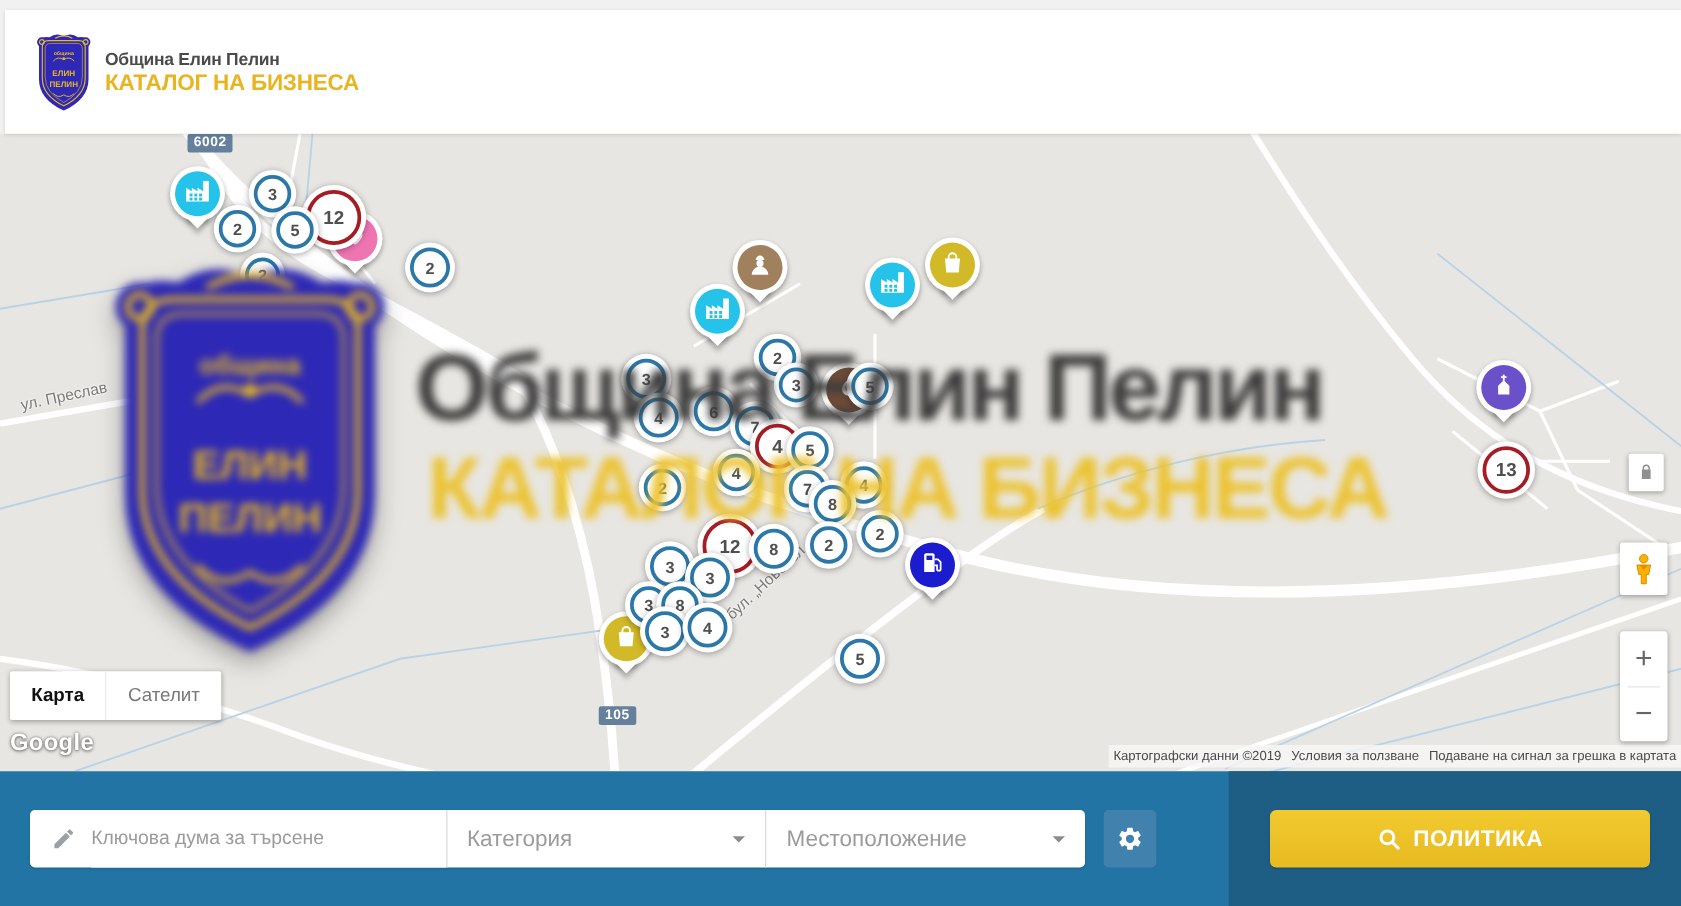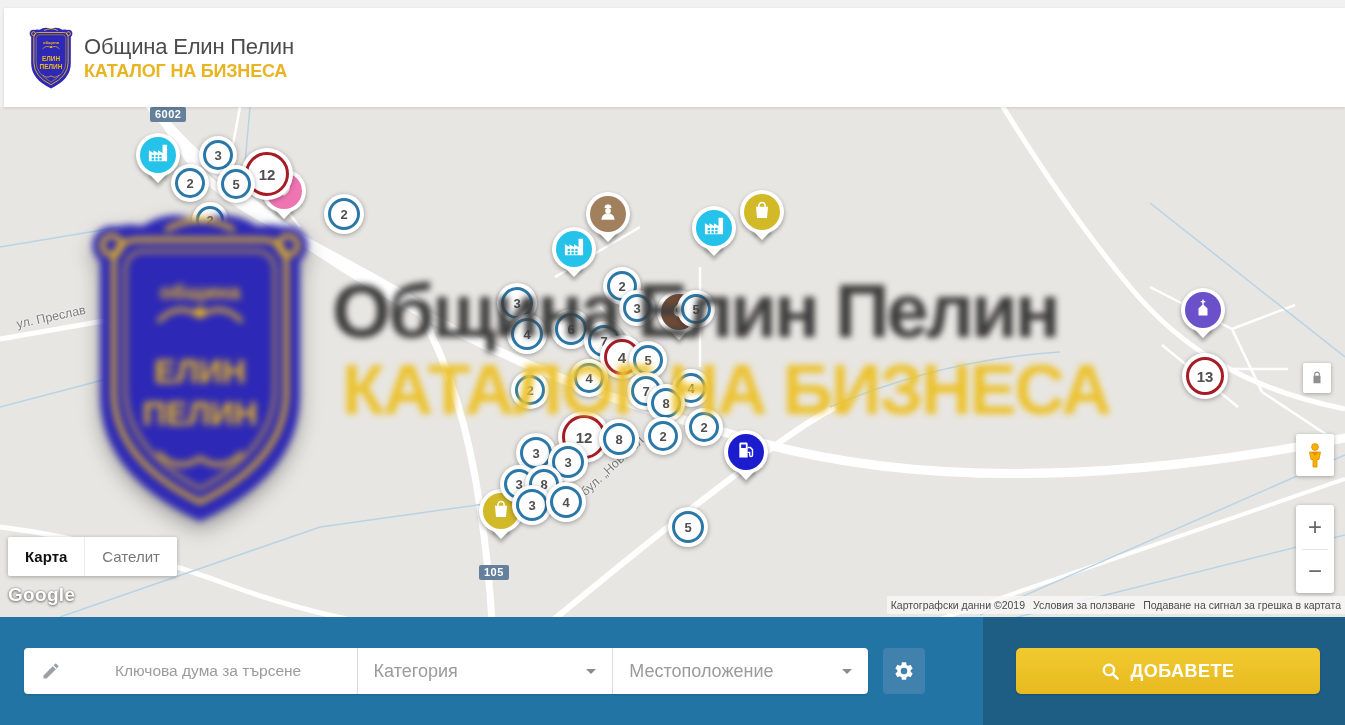--- a/index.html
+++ b/index.html
@@ -6,21 +6,21 @@
   html,body { width:1345px; height:725px; overflow:hidden; background:#f1f1f2;
     font-family:"Liberation Sans","DejaVu Sans",sans-serif; }
   .page { position:relative; width:1345px; height:725px; }
 
   
   .header { position:absolute; left:4px; right:0; top:8px; height:99px; background:#fff;
     box-shadow:0 1px 3px rgba(0,0,0,.12); display:flex; align-items:center; z-index:30; }
   .logo { display:flex; align-items:center; margin-left:24px; cursor:pointer; }
   .crest-small { width:46px; height:64px; }
   .logo-text { margin-left:10px; }
-  .logo-title { font-size:22px; font-weight:normal; color:#4b4b4b; letter-spacing:-0.2px; }
+  .logo-title { font-size:14px; font-weight:bold; color:#4b4b4b; letter-spacing:-0.2px; }
   .logo-subtitle { font-size:18px; font-weight:bold; color:#e8b421; letter-spacing:-0.2px; margin-top:1px; }
   .nav { margin-left:auto; display:flex; align-items:center; gap:34px; padding-right:25px; }
   .nav a { font-size:13.5px; font-weight:bold; color:#2e2e2e; text-decoration:none;
     letter-spacing:-0.3px; white-space:nowrap; cursor:pointer; }
 
   
   .map { position:absolute; left:0; top:107px; width:1345px; height:510px;
     background:#e8e6e2; overflow:hidden; cursor:grab; }
   .roads { position:absolute; left:0; top:0; z-index:0; }
   #labels-layer { position:absolute; inset:0; z-index:1; }
@@ -76,21 +76,21 @@
   .zoomctl button { flex:1; border:none; background:none; font-size:24px; color:#666;
     cursor:pointer; font-family:inherit; line-height:1; }
   .zoomctl .zdiv { height:1px; background:#e6e6e6; margin:0 6px; }
 
   
   .searchbar { position:absolute; left:0; top:617px; width:1345px; height:108px;
     background:#2274a5; z-index:30; }
   .searchbar-dark { position:absolute; right:0; top:0; width:362px; height:108px; background:#1e5e84; }
   .fields { position:absolute; left:24px; top:31px; width:844px; height:46px; background:#fff;
     border-radius:4px; display:flex; align-items:center; box-shadow:0 1px 2px rgba(0,0,0,.15); }
-  .field-kw { display:flex; align-items:center; width:333px; height:100%;gap:42px; }
+  .field-kw { display:flex; align-items:center; width:333px; height:100%; }
   .field-kw svg { margin-left:17px; flex:none; }
   .field-kw input { border:none; outline:none; flex:1; height:100%; margin-left:12px; font-size:15.5px;
     font-family:inherit; color:#555; min-width:0; }
   .field-kw input::placeholder { color:#9b9b9b; }
   .fdiv { width:1px; height:100%; background:#dcdcdc; flex:none; }
   .field-dd { display:flex; align-items:center; height:100%; padding:0 16px; cursor:pointer; }
   .field-dd.cat { width:255px; } .field-dd.loc { width:255px; }
   .field-dd .dd-label { flex:1; font-size:18px; color:#9b9b9b; }
   .chev { width:0; height:0; border:5px solid transparent; border-top-color:#8b8b8b; margin-top:5px; }
   .gear-btn { position:absolute; left:883px; top:31px; width:42px; height:46px; background:#4181ae;
@@ -459,17 +459,17 @@
     <button class="gear-btn">
       <svg width="22" height="22" viewBox="0 0 24 24" fill="#fff">
         <path d="M19.14 12.94c.04-.3.06-.61.06-.94s-.02-.64-.07-.94l2.03-1.58a.49.49 0 0 0 .12-.61l-1.92-3.32a.488.488 0 0 0-.59-.22l-2.39.96c-.5-.38-1.03-.7-1.62-.94l-.36-2.54a.484.484 0 0 0-.48-.41h-3.84c-.24 0-.43.17-.47.41l-.36 2.54c-.59.24-1.13.57-1.62.94l-2.39-.96c-.22-.08-.47 0-.59.22L2.74 8.87c-.12.21-.08.47.12.61l2.03 1.58c-.05.3-.09.63-.09.94s.02.64.07.94l-2.03 1.58a.49.49 0 0 0-.12.61l1.92 3.32c.12.22.37.29.59.22l2.39-.96c.5.38 1.03.7 1.62.94l.36 2.54c.05.24.24.41.48.41h3.84c.24 0 .44-.17.47-.41l.36-2.54c.59-.24 1.13-.56 1.62-.94l2.39.96c.22.08.47 0 .59-.22l1.92-3.32a.49.49 0 0 0-.12-.61zM12 15.6A3.6 3.6 0 1 1 12 8.4a3.6 3.6 0 0 1 0 7.2z"></path>
       </svg>
     </button>
     <button class="search-btn">
       <svg width="19" height="19" viewBox="0 0 24 24" fill="none" stroke="#fff" stroke-width="3" stroke-linecap="round">
         <circle cx="10" cy="10" r="6.5"></circle>
           <path d="M15.3 15.3 L21 21"></path>
       </svg>
-      <span>ДОБАВЕТЕ</span>
+      <span>ПОЛИТИКА</span>
     </button>
   </div>
 
 </div>
 
 </body></html>

